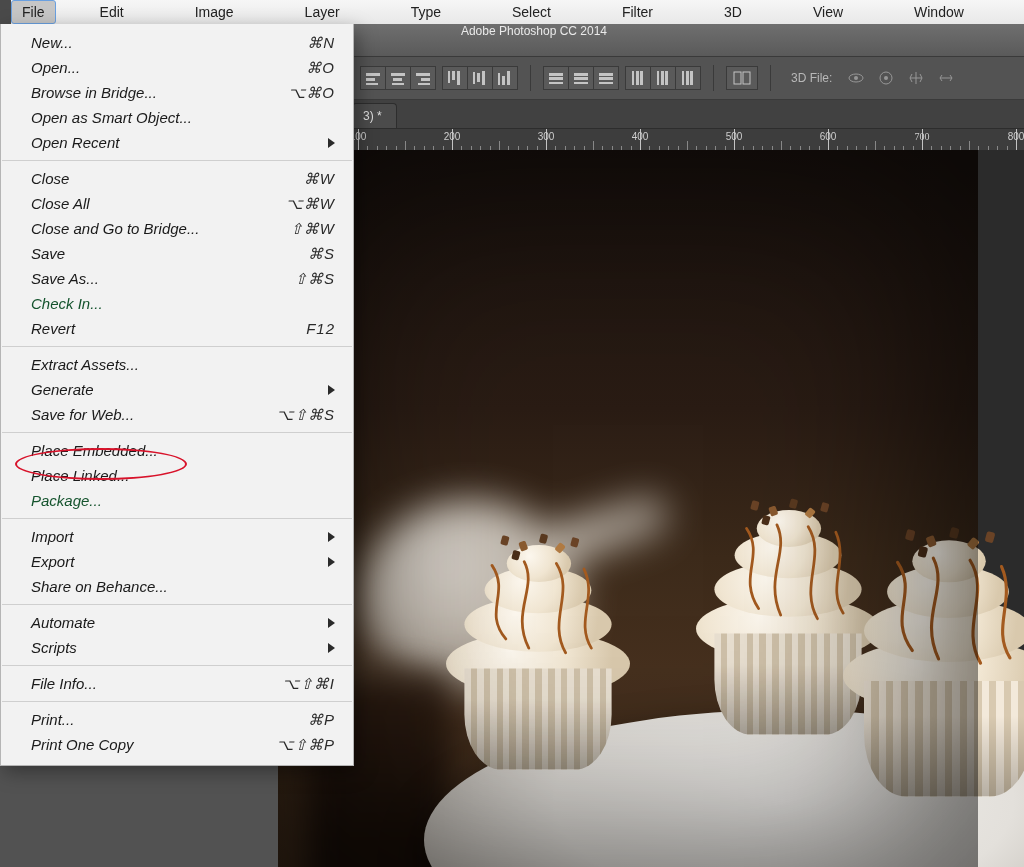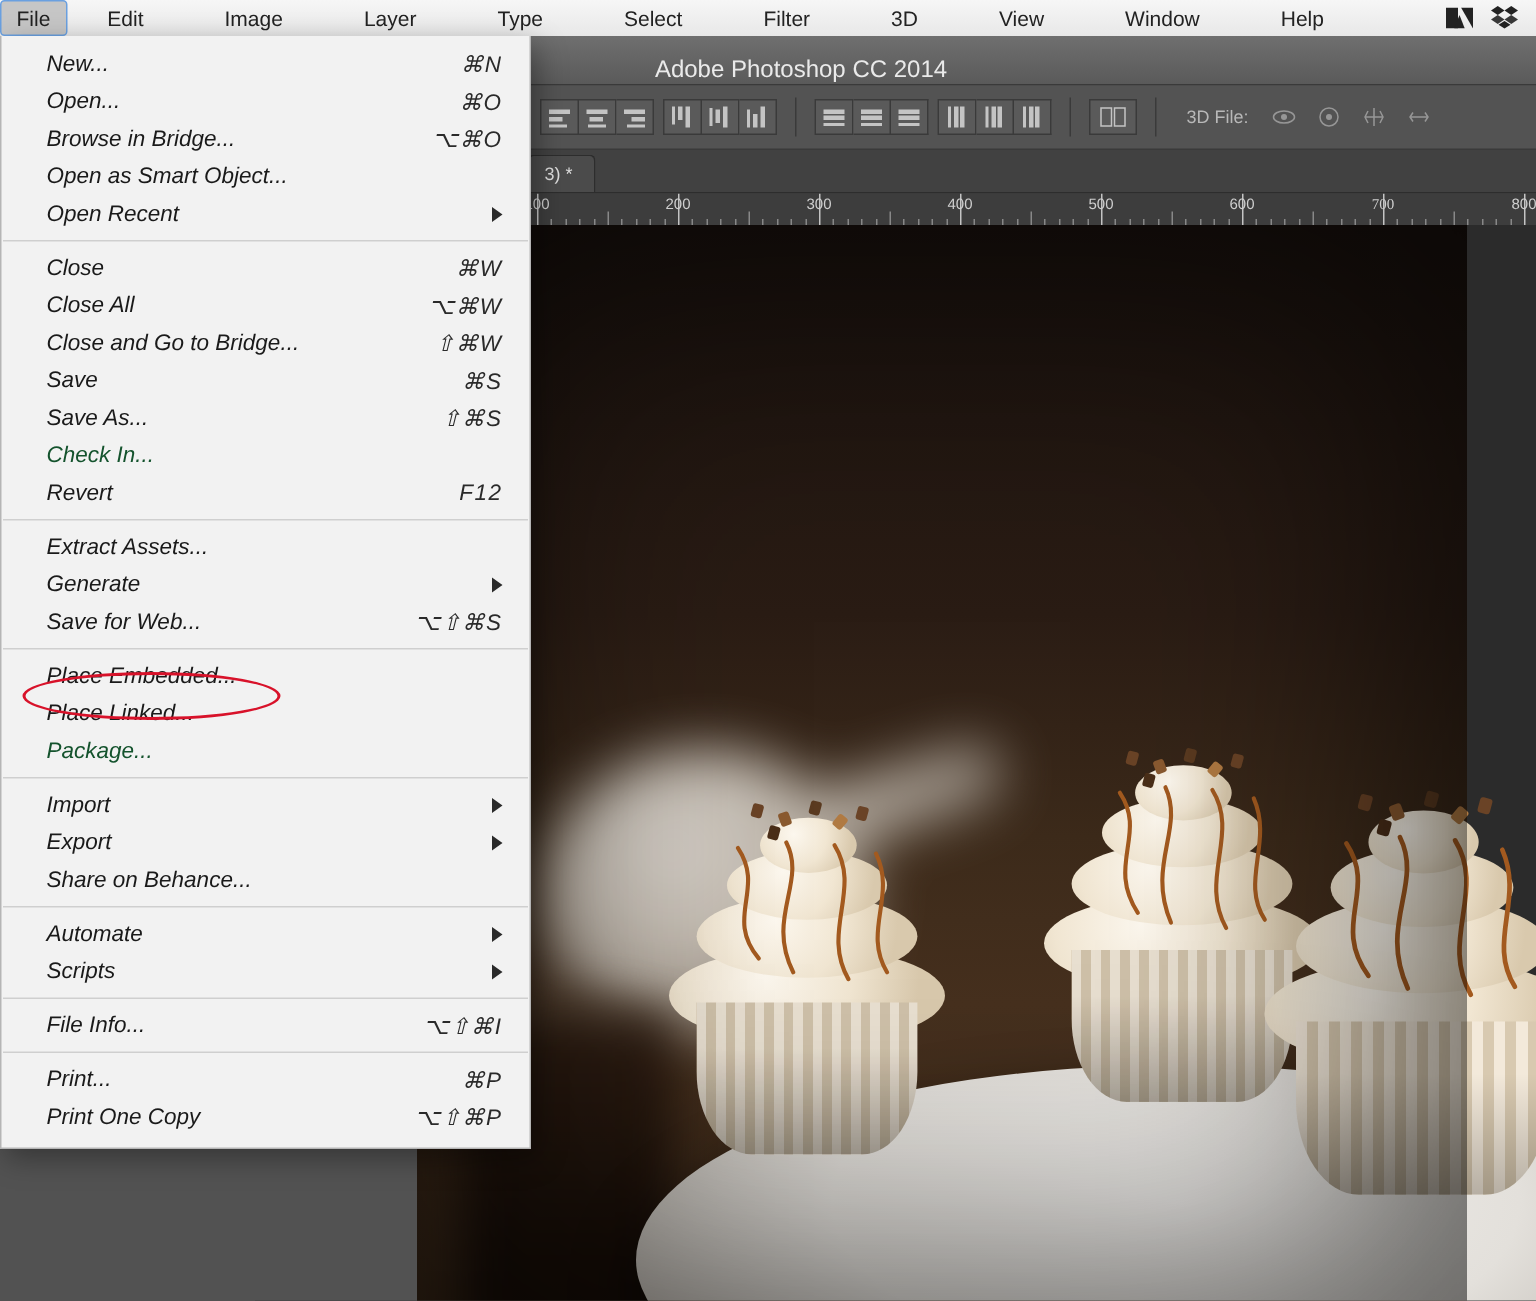--- a/index.html
+++ b/index.html
@@ -1,23 +1,23 @@
 <!DOCTYPE html>
 <html><head>
 <meta charset="utf-8">
 <style>
 html,body{margin:0;padding:0;width:1024px;height:867px;overflow:hidden;font-family:-apple-system,"Lucida Grande",Arial,sans-serif;background:#4a4a4a;}
-.menubar{position:absolute;top:0;left:0;right:0;height:24px;background:linear-gradient(#f6f6f6,#e8e8e8);border-bottom:1px solid #b0b0b0;display:flex;align-items:center;font-size:14px;color:#222;}
+.menubar{position:absolute;top:0;left:11px;right:0;height:24px;background:linear-gradient(#f6f6f6,#e8e8e8);border-bottom:1px solid #b0b0b0;display:flex;align-items:center;font-size:14px;color:#222;gap:17px;}
 .menubar .mitem{padding:0 27px;height:24px;line-height:24px;cursor:default;}
 .menubar .mitem.active{background:#c6c6c6;}
 .menubar .mitem.highlight{border:1px solid #6aa0e0;border-radius:3px;padding:0 10px;height:22px;line-height:22px;}
 .mb-right{margin-left:auto;display:flex;align-items:center;gap:12px;padding-right:12px;}
 .mb-ico{width:18px;height:18px;display:flex;align-items:center;justify-content:center;}
 .app-area{position:absolute;top:24px;left:0;right:0;bottom:0;background:#525252;}
-.titlebar{height:32px;background:linear-gradient(#6f6f6f,#5a5a5a);display:flex;align-items:flex-end;justify-content:center;color:#eaeaea;font-size:16px;border-bottom:1px solid #3a3a3a;padding-left:44px;}
+.titlebar{height:32px;background:linear-gradient(#6f6f6f,#5a5a5a);display:flex;align-items:flex-start;justify-content:center;color:#eaeaea;font-size:12px;border-bottom:1px solid #3a3a3a;padding-left:44px;}
 .options{height:42px;background:#535353;border-bottom:1px solid #3a3a3a;display:flex;align-items:center;gap:6px;padding-left:360px;}
 .opt-grp{display:flex;align-items:center;gap:0;}
 .opt-btn{width:24px;height:22px;border:1px solid #3a3a3a;background:#5a5a5a;display:flex;align-items:center;justify-content:center;}
 .opt-btn + .opt-btn{border-left:none;}
 .opt-sep{width:1px;height:26px;background:#3a3a3a;margin:0 6px;}
 .mode-lbl{color:#b8b8b8;font-size:12px;margin-left:8px;margin-right:6px;}
 .mode-btn{width:24px;height:20px;border:0;background:transparent;display:flex;align-items:center;justify-content:center;opacity:.6;}
 .tabbar{height:28px;background:#414141;border-bottom:1px solid #2d2d2d;display:flex;align-items:flex-end;padding-left:352px;}
 .doc-tab{padding:5px 14px 5px 10px;background:#4b4b4b;color:#ddd;font-size:12px;border-top-left-radius:4px;border-top-right-radius:4px;border:1px solid #2d2d2d;border-bottom:none;}
 .ruler{height:22px;background:#3d3d3d;border-bottom:1px solid #2a2a2a;position:relative;overflow:hidden;margin-left:278px;}

